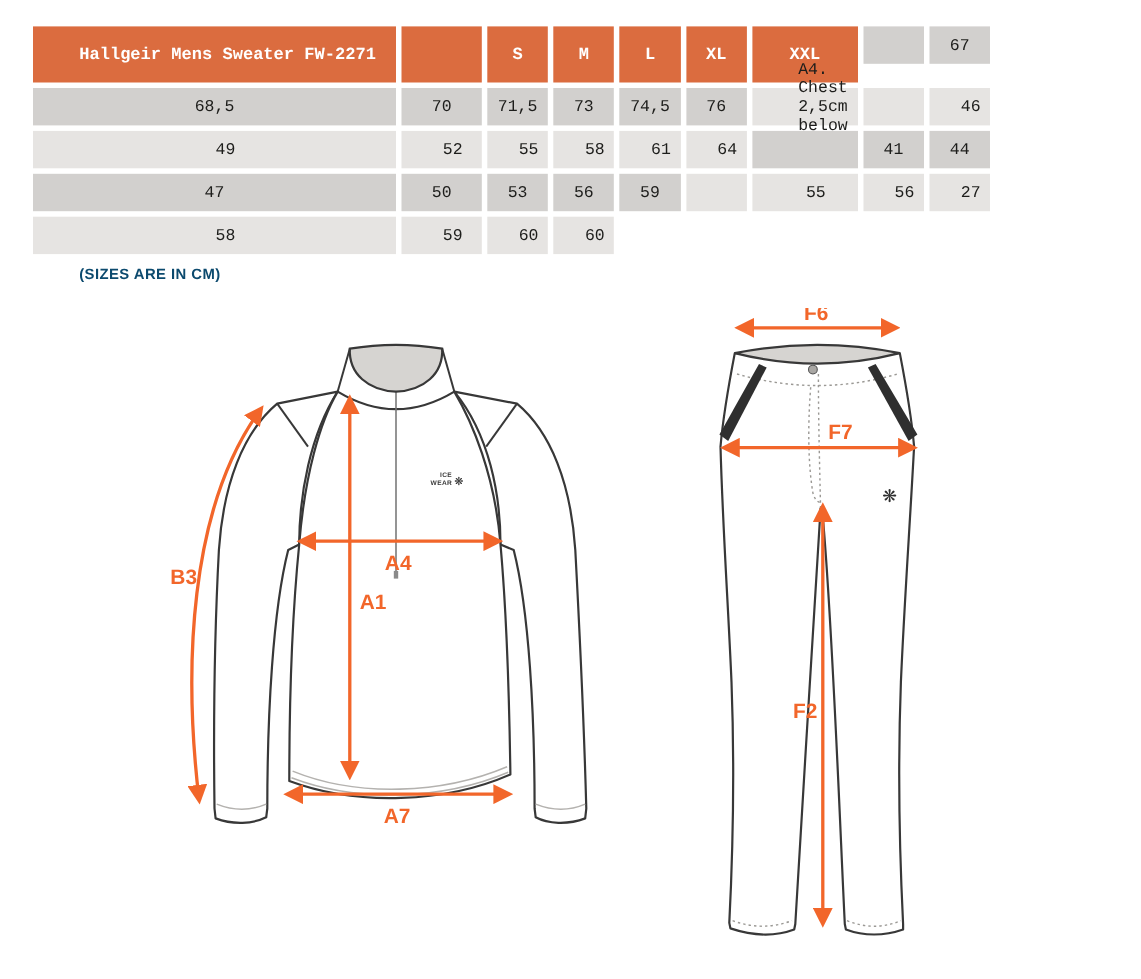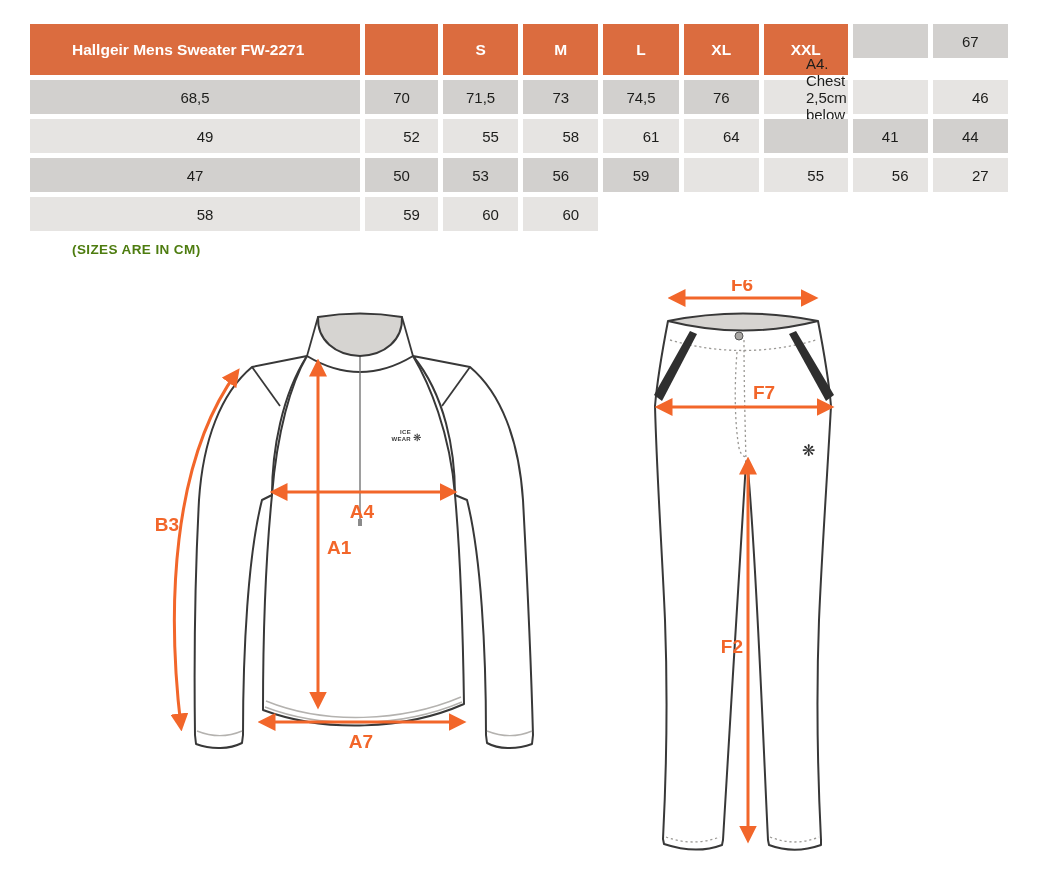--- a/index.html
+++ b/index.html
@@ -6,45 +6,46 @@
   body{
     position:relative;
     width:1037px;height:890px;
     font-family:"Liberation Sans", sans-serif;
     color:#1d1d1b;
     overflow:hidden;
   }
   
   .size-table{
     position:absolute;top:24px;left:30px;
-    width:978px;
+    width:870px;
     display:grid;
     grid-template-columns:330px 73px repeat(7,1fr);
     grid-auto-rows:auto;
     gap:5px;
+    font-family:Liberation Mono, monospace;
   }
   .cell{
     display:flex;align-items:center;justify-content:center;
     font-size:15px;
     height:34px;
   }
   .cell.head{
     background:#db6c3f;color:#ffffff;font-weight:bold;
     height:51px;font-size:15.5px;
   }
   .cell.name{
     justify-content:flex-start;padding-left:42px;
     box-sizing:border-box;
   }
   .row-dark{background:#d2d0ce;}
   .row-light{background:#e6e4e2;padding-left:20px;}
   
   .note{
     position:absolute;top:242px;left:72px;
-    color:#4d7c0f;font-size:13.5px;font-weight:bold;
+    color:#0c4a6e;font-size:13.5px;font-weight:bold;
     letter-spacing:0.4px;
   }
   
   svg.diagram{position:absolute;top:280px;left:0;}
   .garment{fill:#ffffff;stroke:#383838;stroke-width:2;stroke-linejoin:round;}
   .inner-gray{fill:#d6d4d1;stroke:#383838;stroke-width:2;}
   .seam{fill:none;stroke:#383838;stroke-width:1.8;}
   .stitch{fill:none;stroke:#b4b2af;stroke-width:1.4;}
   .stitch-dot{fill:none;stroke:#9b9995;stroke-width:1.3;stroke-dasharray:2.2,2.8;}
   .zip{fill:none;stroke:#757575;stroke-width:1.4;}

